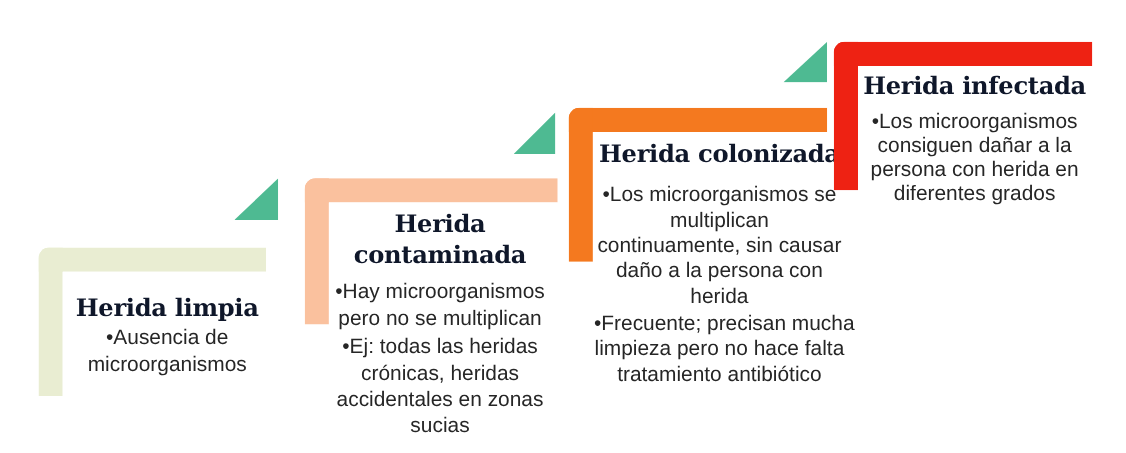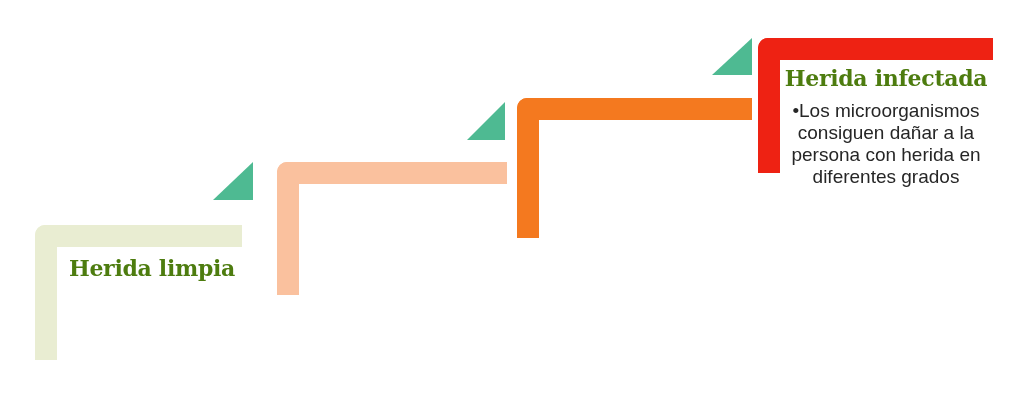--- a/index.html
+++ b/index.html
@@ -28,24 +28,24 @@
   .tri3 { left:712px; top:38px;  width:40px; height:37px; }
 
   .step-text { position:absolute; text-align:center; color:#262626; }
   .t1 { left:54px;  top:250px; width:196px; }
   .t2 { left:296px; top:190px; width:208px; }
   .t3 { left:540px; top:126px; width:228px; }
   .t4 { left:775px; top:64px;  width:222px; }
 
   .step-title {
     font-family:"DejaVu Serif", serif;
-    font-weight:bold; color:#4d7c0f;
+    font-weight:bold; color:#0f172a;
     font-size:22px; line-height:28px; letter-spacing:-0.3px;
   }
-  .b1 .step-title { margin:4px 0 2px 0; }
+  .b1 .step-title { margin:16px 0 2px 0; }
   .b2 .step-title { margin:0 0 8px 0; }
   .b3 .step-title { margin:0 0 12px 0; }
   .b4 .step-title { margin:0 0 8px 0; }
 
   .bullet {
     font-size:19px; margin:0 0 2px 0;
     white-space:pre; 
   }
   .b1 .bullet { line-height:24px; }
   .b2 .bullet { line-height:24px; }
@@ -53,25 +53,47 @@
   .b4 .bullet { line-height:22px; }
 </style>
 </head>
 <body>
 
 <div class="canvas">
 
   <div class="l-frame l1" style="border-color: rgb(233, 237, 210);"></div>
   <div class="step-text b1 t1">
     <div class="step-title">Herida limpia</div>
+    <p class="bullet">•Ausencia de
+microorganismos</p>
   </div>
 
   <div class="l-frame l2" style="border-color: rgb(250, 193, 158);"></div>
+  <div class="step-text b2 t2">
+    <div class="step-title">Herida contaminada</div>
+    <p class="bullet">•Hay microorganismos
+pero no se multiplican</p>
+    <p class="bullet">•Ej: todas las heridas
+crónicas, heridas
+accidentales en zonas
+sucias</p>
+  </div>
 
   <div class="l-frame l3" style="border-color: rgb(244, 121, 31);"></div>
+  <div class="step-text b3 t3">
+    <div class="step-title">Herida colonizada</div>
+    <p class="bullet">•Los microorganismos se
+multiplican
+continuamente, sin causar
+daño a la persona con
+herida</p>
+    <p class="bullet">•Frecuente; precisan mucha
+limpieza pero no hace falta
+tratamiento antibiótico</p>
+  </div>
 
   <div class="l-frame l4" style="border-color: rgb(238, 34, 19);"></div>
   <div class="step-text b4 t4">
     <div class="step-title">Herida infectada</div>
     <p class="bullet">•Los microorganismos
 consiguen dañar a la
 persona con herida en
 diferentes grados</p>
   </div>
 

